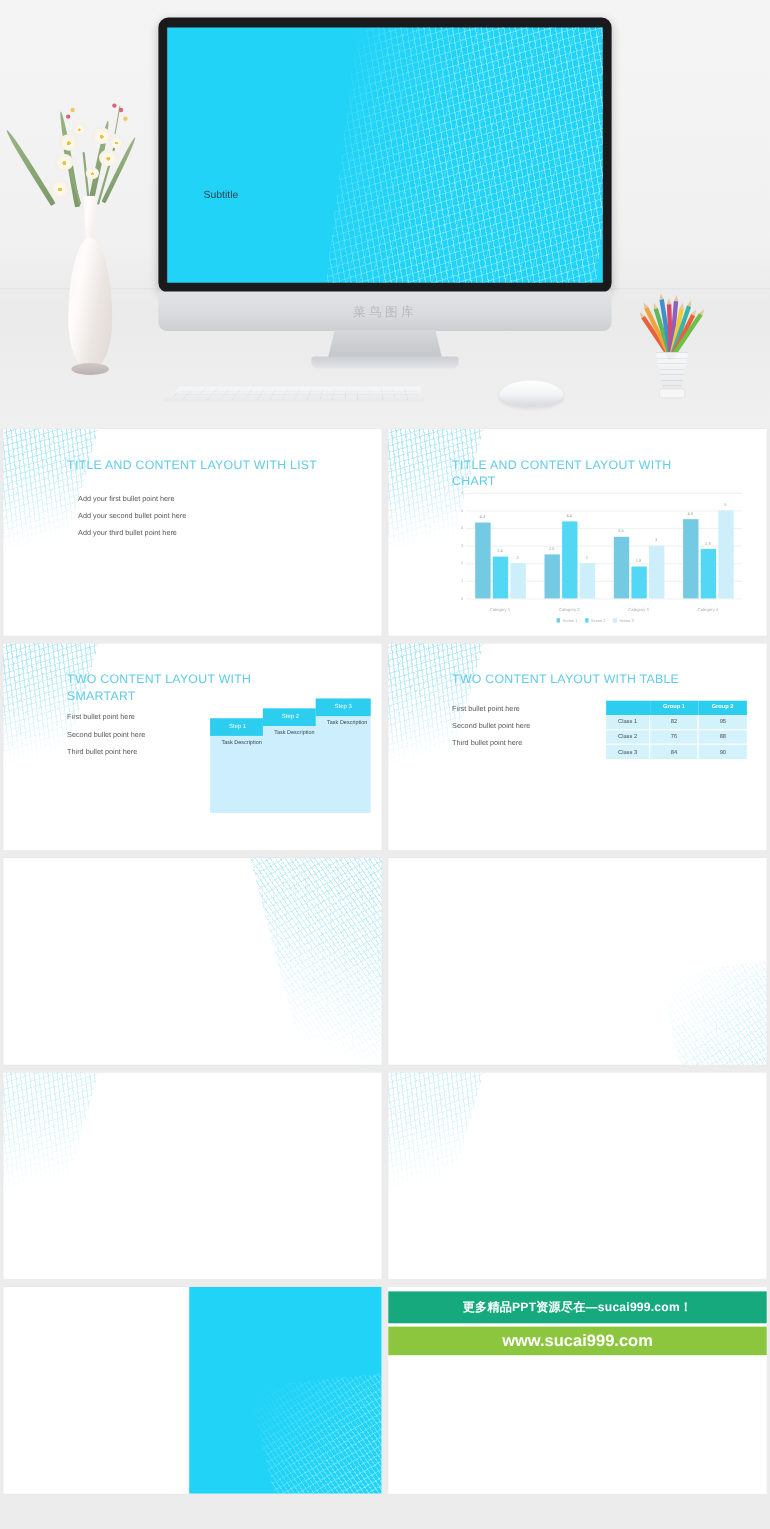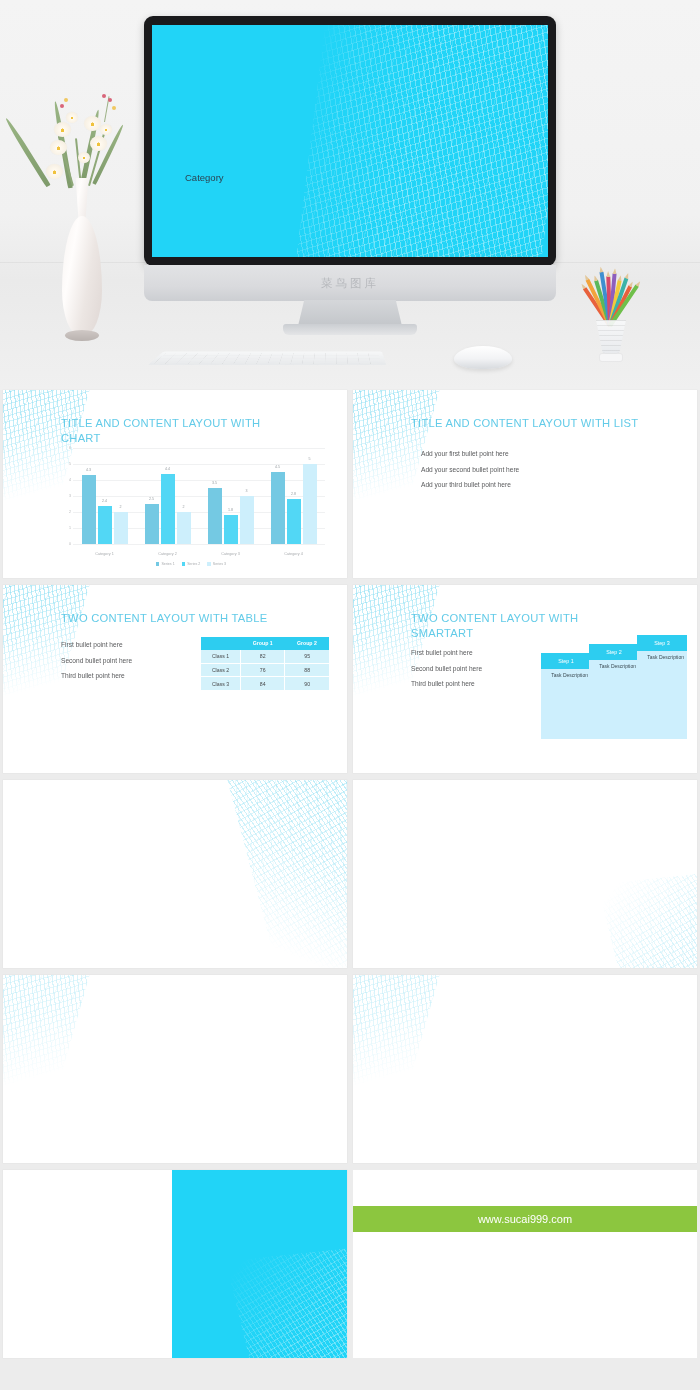--- a/index.html
+++ b/index.html
@@ -272,21 +272,21 @@
   .banner-slide { position: relative; width: 344px; height: 188px; background: #ffffff; }
   .band1 {
     position: absolute; left: 0; top: 4px; width: 100%; height: 29px;
     background: #17a97e; display: flex; align-items: center; justify-content: center;
   }
   .band1 span { color: #fff; font-size: 11px; font-weight: 700; letter-spacing: .2px; }
   .band2 {
     position: absolute; left: 0; top: 36px; width: 100%; height: 26px;
     background: #8cc63f; display: flex; align-items: center; justify-content: center;
   }
-  .band2 span { color: #fff; font-size: 11px; font-weight: 400; }
+  .band2 span { color: #fff; font-size: 15px; font-weight: 700; }
 </style>
 </head>
 <body>
 
 <div id="page">
 
   <div class="hero">
     <div class="hero-bg"></div>
     <div class="desk-line"></div>
 
@@ -314,21 +314,21 @@
       <div class="bud y" style="left:48px;top:20px;"></div>
       <div class="vase-neck"></div>
       <div class="vase-body"></div>
       <div class="vase-base"></div>
     </div>
 
     <div class="monitor">
       <div class="monitor-bezel">
         <div class="screen">
           <div class="screen-wire"></div>
-          <div class="screen-sub">Category</div>
+          <div class="screen-sub">Subtitle</div>
         </div>
       </div>
     </div>
     <div class="monitor-chin">
       <div class="chin-mark">菜鸟图库</div>
     </div>
     <div class="stand-neck"></div>
     <div class="stand-foot"></div>
 
     <div class="keyboard">
@@ -349,20 +349,30 @@
       <div class="pencil" style="background:#6fbf4a;transform:rotate(34deg);height:49px;"></div>
       <div class="cup"></div>
       <div class="cup-ribs"></div>
       <div class="cup-base"></div>
     </div>
   </div>
 
   <div class="grid">
 
     <div class="row">
+      <div class="slide">
+        <div class="wire wire-tl"></div>
+        <div class="s-title">TITLE AND CONTENT LAYOUT WITH LIST</div>
+        <div class="bullets">
+          <div class="bullet">Add your first bullet point here</div>
+          <div class="bullet">Add your second bullet point here</div>
+          <div class="bullet">Add your third bullet point here</div>
+        </div>
+      </div>
+
       <div class="slide">
         <div class="wire wire-tl"></div>
         <div class="s-title" style="width:215px;">TITLE AND CONTENT LAYOUT WITH CHART</div>
         <div class="chart">
           <div class="chart-plot">
             <div id="gridlines">
                 <div class="gridline" style="top: 100%;"></div>
                 <div class="gridline" style="top: 83.3333%;"></div>
                 <div class="gridline" style="top: 66.6667%;"></div>
                 <div class="gridline" style="top: 50%;"></div>
@@ -441,33 +451,44 @@
                 <span class="swatch" style="background: rgb(82, 215, 245);"></span>
                 <span>Series 2</span>
               </div>
               <div class="leg">
                 <span class="swatch" style="background: rgb(205, 239, 252);"></span>
                 <span>Series 3</span>
               </div>
             </div>
         </div>
       </div>
-
+    </div>
+
+    <div class="row">
       <div class="slide">
         <div class="wire wire-tl"></div>
-        <div class="s-title">TITLE AND CONTENT LAYOUT WITH LIST</div>
-        <div class="bullets">
-          <div class="bullet">Add your first bullet point here</div>
-          <div class="bullet">Add your second bullet point here</div>
-          <div class="bullet">Add your third bullet point here</div>
-        </div>
-      </div>
-    </div>
-
-    <div class="row">
+        <div class="s-title" style="width:215px;">TWO CONTENT LAYOUT WITH SMARTART</div>
+        <div class="bullets tight" style="top:60px;">
+          <div class="bullet">First bullet point here</div>
+          <div class="bullet">Second bullet point here</div>
+          <div class="bullet">Third bullet point here</div>
+        </div>
+        <div class="smart" id="smartart">
+            <div class="step-col" style="left: 0px; top: 18px; height: 86px;"></div>
+            <div class="step-hd" style="left: 0px; top: 18px;">Step 1</div>
+            <div class="step-txt" style="left: 0px; top: 37px;">Task Description</div>
+            <div class="step-col" style="left: 48px; top: 9px; height: 95px;"></div>
+            <div class="step-hd" style="left: 48px; top: 9px;">Step 2</div>
+            <div class="step-txt" style="left: 48px; top: 28px;">Task Description</div>
+            <div class="step-col" style="left: 96px; top: 0px; height: 104px;"></div>
+            <div class="step-hd" style="left: 96px; top: 0px;">Step 3</div>
+            <div class="step-txt" style="left: 96px; top: 19px;">Task Description</div>
+          </div>
+      </div>
+
       <div class="slide">
         <div class="wire wire-tl"></div>
         <div class="s-title">TWO CONTENT LAYOUT WITH TABLE</div>
         <div class="bullets tight">
           <div class="bullet">First bullet point here</div>
           <div class="bullet">Second bullet point here</div>
           <div class="bullet">Third bullet point here</div>
         </div>
         <table class="tbl">
           <thead>
@@ -489,41 +510,20 @@
                 <td>88</td>
               </tr>
               <tr>
                 <td>Class 3</td>
                 <td>84</td>
                 <td>90</td>
               </tr>
             </tbody>
         </table>
       </div>
-
-      <div class="slide">
-        <div class="wire wire-tl"></div>
-        <div class="s-title" style="width:215px;">TWO CONTENT LAYOUT WITH SMARTART</div>
-        <div class="bullets tight" style="top:60px;">
-          <div class="bullet">First bullet point here</div>
-          <div class="bullet">Second bullet point here</div>
-          <div class="bullet">Third bullet point here</div>
-        </div>
-        <div class="smart" id="smartart">
-            <div class="step-col" style="left: 0px; top: 18px; height: 86px;"></div>
-            <div class="step-hd" style="left: 0px; top: 18px;">Step 1</div>
-            <div class="step-txt" style="left: 0px; top: 37px;">Task Description</div>
-            <div class="step-col" style="left: 48px; top: 9px; height: 95px;"></div>
-            <div class="step-hd" style="left: 48px; top: 9px;">Step 2</div>
-            <div class="step-txt" style="left: 48px; top: 28px;">Task Description</div>
-            <div class="step-col" style="left: 96px; top: 0px; height: 104px;"></div>
-            <div class="step-hd" style="left: 96px; top: 0px;">Step 3</div>
-            <div class="step-txt" style="left: 96px; top: 19px;">Task Description</div>
-          </div>
-      </div>
     </div>
 
     <div class="row">
       <div class="slide">
         <div class="wire wire-right"></div>
       </div>
       <div class="slide">
         <div class="wire wire-br"></div>
       </div>
     </div>
@@ -537,20 +537,23 @@
       </div>
     </div>
 
     <div class="row">
       <div class="slide">
         <div class="half-cyan">
           <div class="wire wire-cyan"></div>
         </div>
       </div>
       <div class="banner-slide">
+        <div class="band1">
+          <span>更多精品PPT资源尽在—sucai999.com！</span>
+        </div>
         <div class="band2">
           <span>www.sucai999.com</span>
         </div>
       </div>
     </div>
 
   </div>
 </div>
 
 </body></html>

